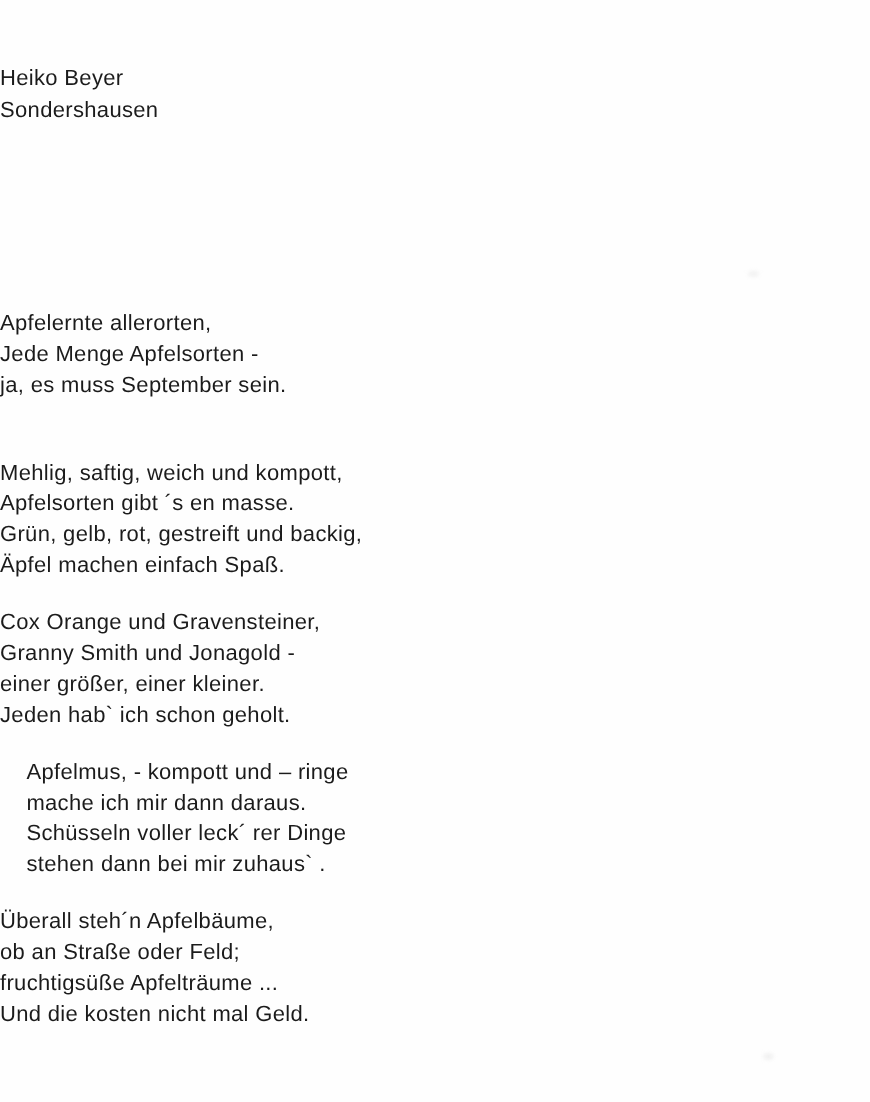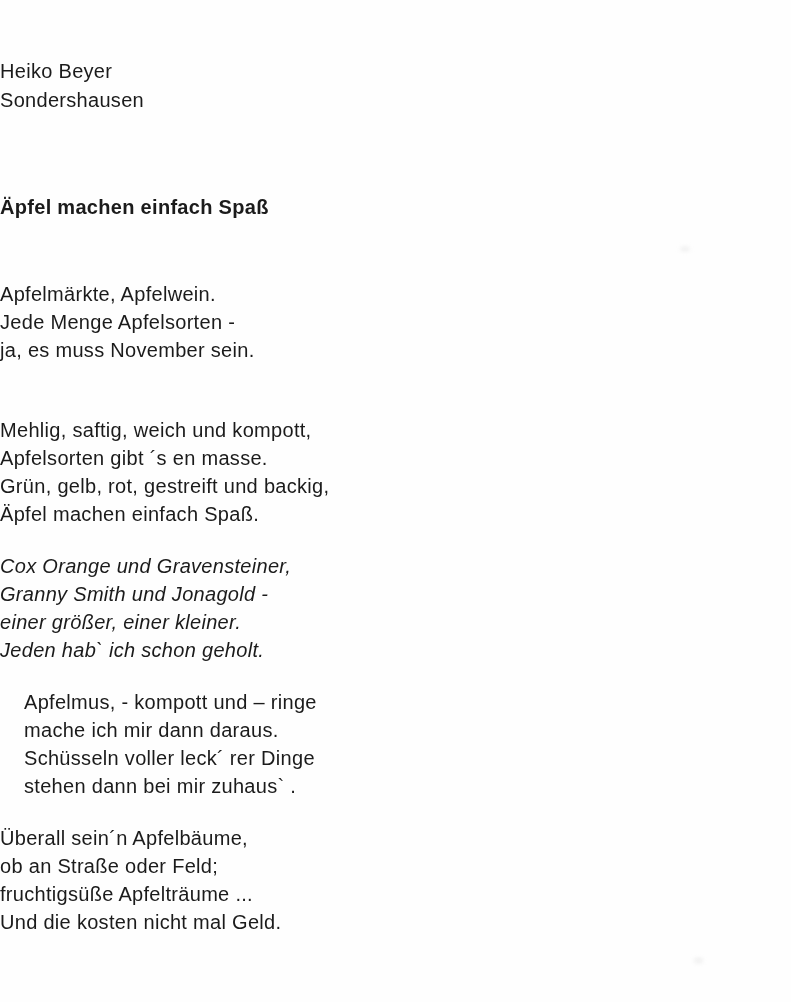--- a/index.html
+++ b/index.html
@@ -31,21 +31,21 @@
   .title {
     top: 192px;
     font-weight: bold;
     line-height: 30px;
   }
   .stanza {
     line-height: 28px;
   }
   .stanza-1 { top: 280px; }
   .stanza-2 { top: 416px; }
-  .stanza-3 { top: 552px; font-style: italic; }
+  .stanza-3 { top: 552px; }
   .stanza-4 { top: 688px; padding-left: 24px; }
   .stanza-5 { top: 824px; }
   .line { white-space: pre; }
   .smudge {
     position: absolute;
     background: #ededed;
     border-radius: 50%;
     filter: blur(2px);
   }
   .smudge-a { left: 680px; top: 247px; width: 10px; height: 4px; }
@@ -54,26 +54,25 @@
 </head>
 <body>
 
 <div class="page">
 
   <div class="textblock header">
     <div>Heiko Beyer</div>
     <div>Sondershausen</div>
   </div>
 
-  <div class="textblock title">Äpfel machen einfach Spaß</div>
 
   <div class="textblock stanza stanza-1">
-    <div class="line">Apfelmärkte, Apfelwein.</div>
+    <div class="line">Apfelernte allerorten,</div>
     <div class="line">Jede Menge Apfelsorten -</div>
-    <div class="line">ja, es muss November sein.</div>
+    <div class="line">ja, es muss September sein.</div>
   </div>
 
   <div class="textblock stanza stanza-2">
     <div class="line">Mehlig, saftig, weich und kompott,</div>
     <div class="line">Apfelsorten gibt ´s en masse.</div>
     <div class="line">Grün, gelb, rot, gestreift und backig,</div>
     <div class="line">Äpfel machen einfach Spaß.</div>
   </div>
 
   <div class="textblock stanza stanza-3">
@@ -84,21 +83,21 @@
   </div>
 
   <div class="textblock stanza stanza-4">
     <div class="line">Apfelmus, - kompott und – ringe</div>
     <div class="line">mache ich mir dann daraus.</div>
     <div class="line">Schüsseln voller leck´ rer Dinge</div>
     <div class="line">stehen dann bei mir zuhaus` .</div>
   </div>
 
   <div class="textblock stanza stanza-5">
-    <div class="line">Überall sein´n Apfelbäume,</div>
+    <div class="line">Überall steh´n Apfelbäume,</div>
     <div class="line">ob an Straße oder Feld;</div>
     <div class="line">fruchtigsüße Apfelträume ...</div>
     <div class="line">Und die kosten nicht mal Geld.</div>
   </div>
 
   <div class="smudge smudge-a"></div>
   <div class="smudge smudge-b"></div>
 
 </div>
 

